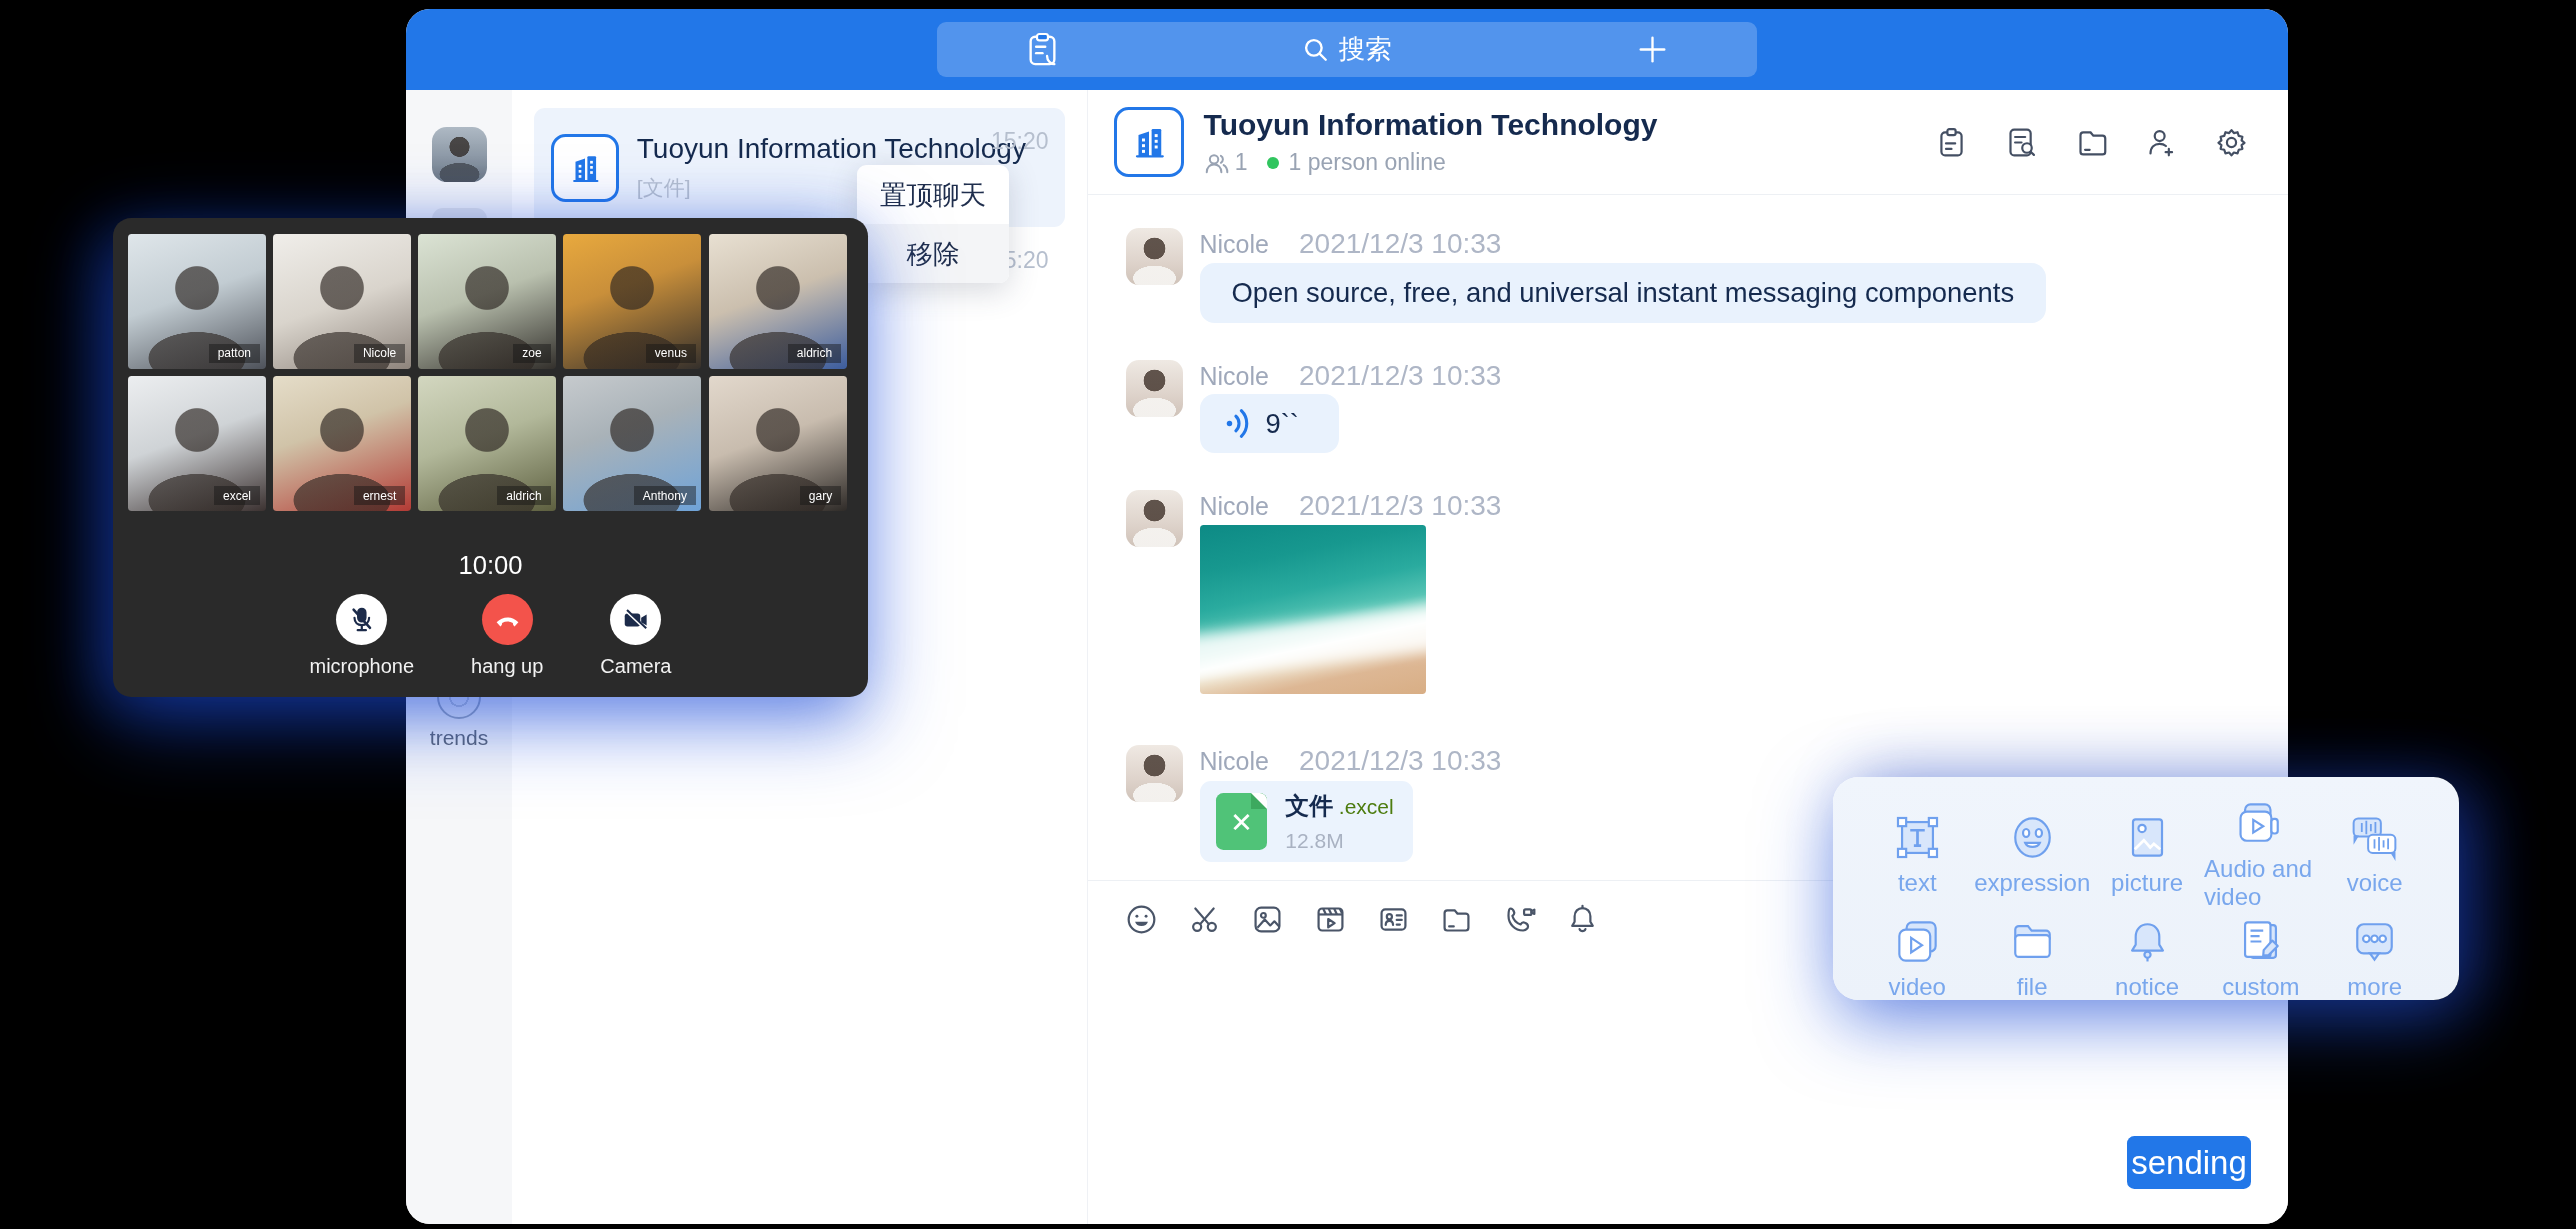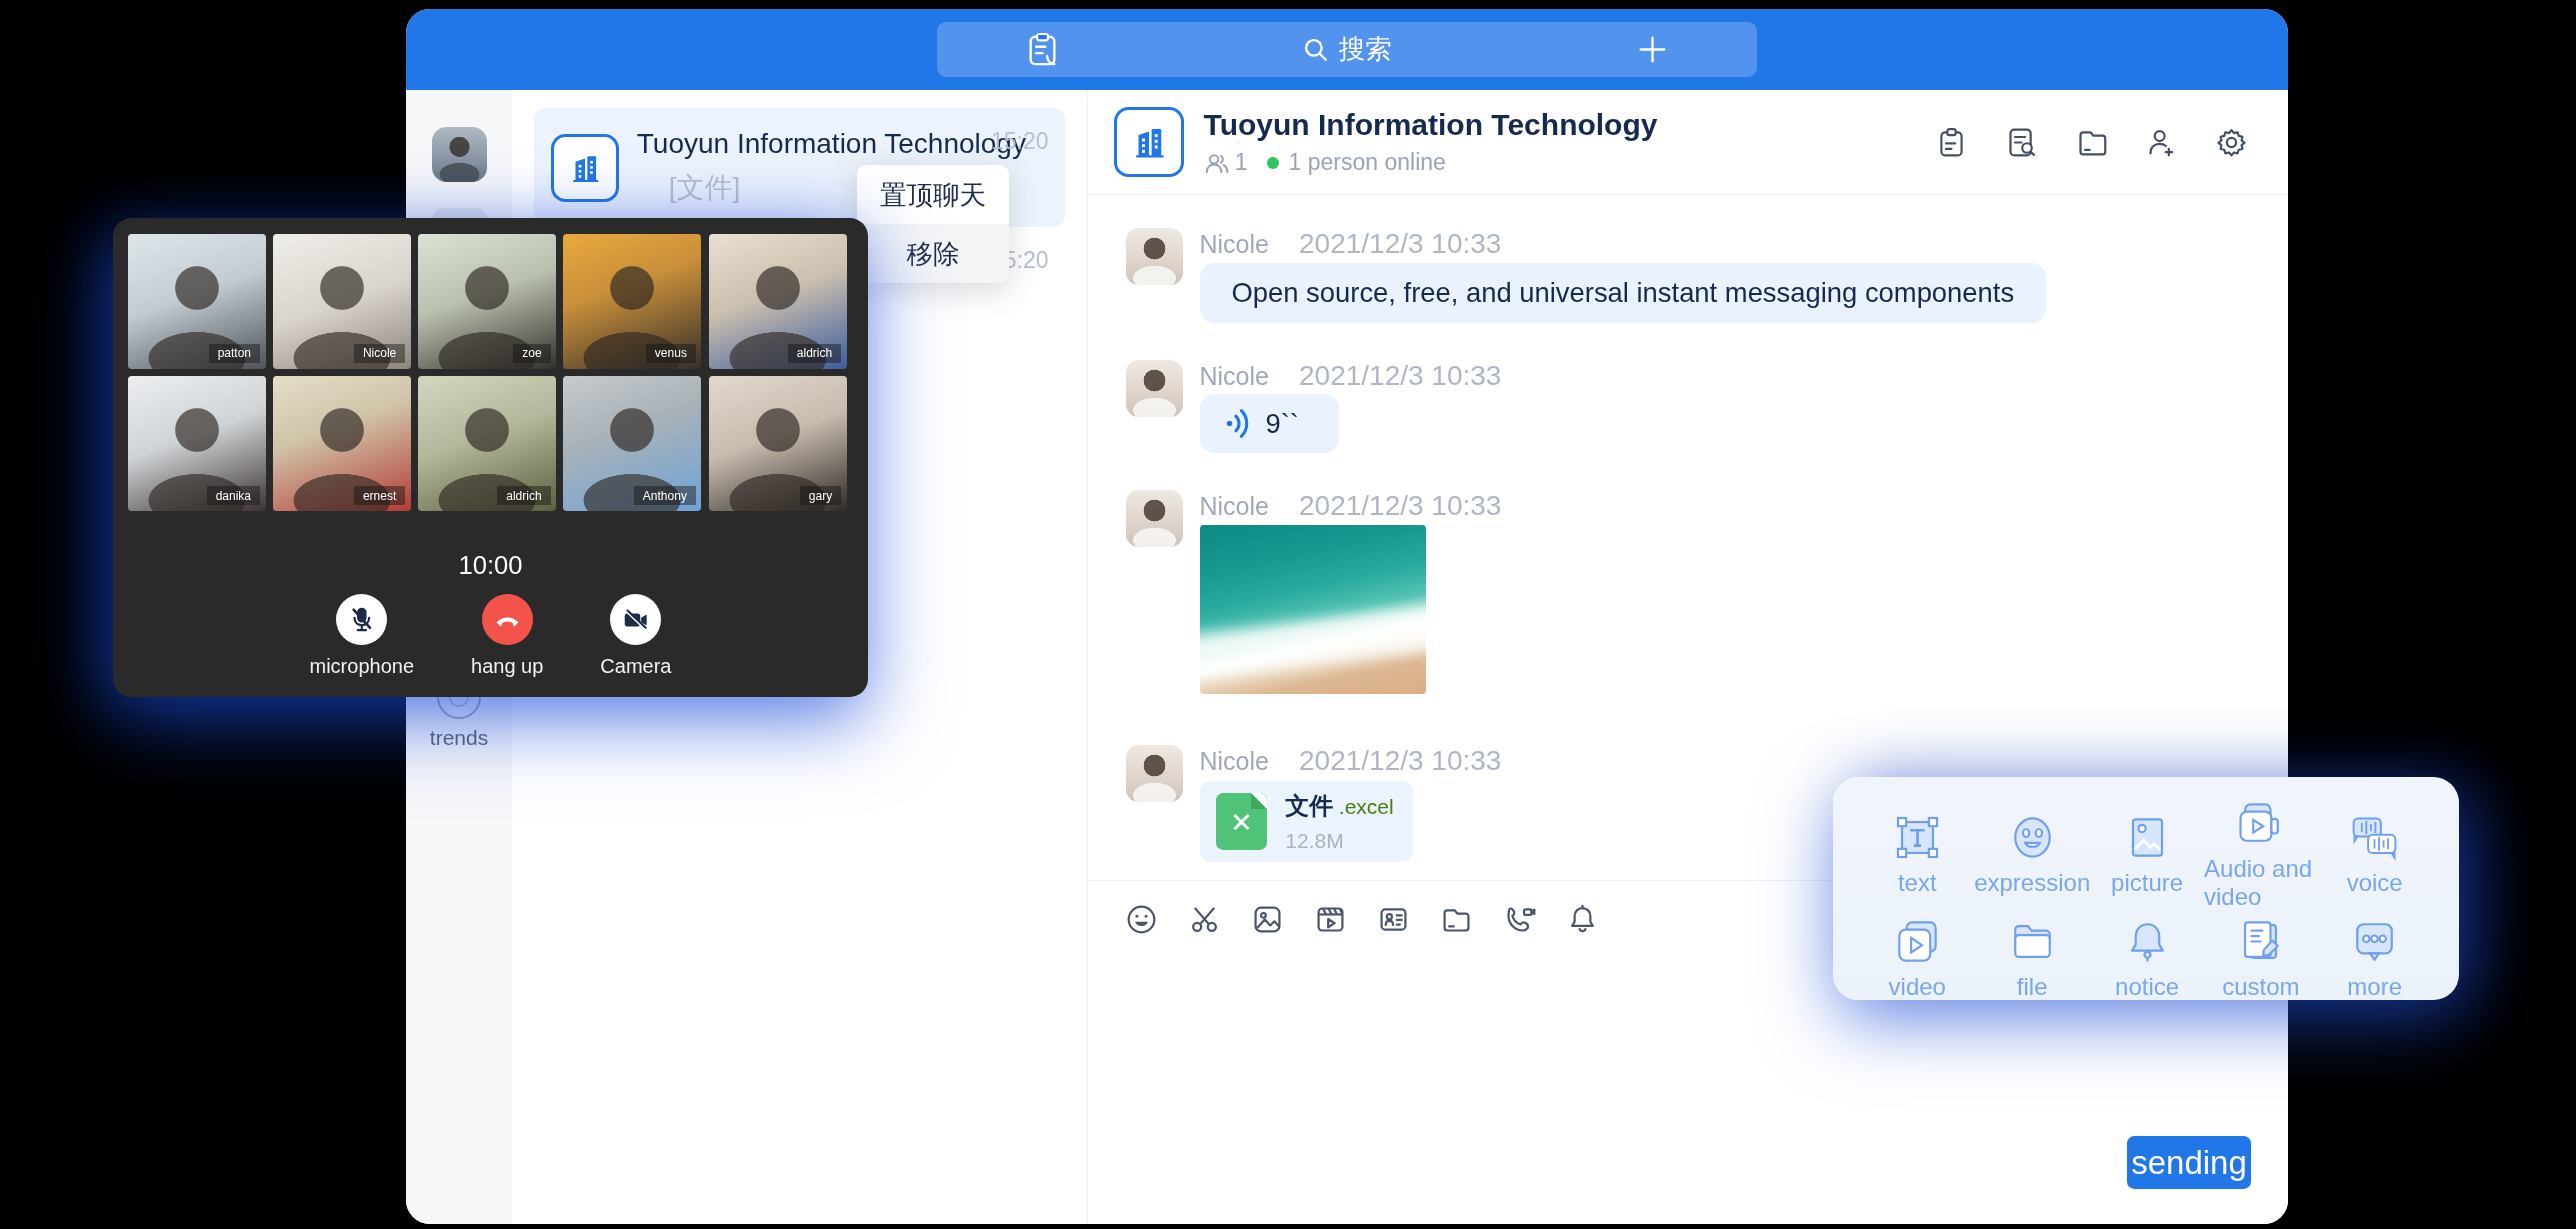--- a/index.html
+++ b/index.html
@@ -38,21 +38,21 @@
     background:radial-gradient(circle at 50% 50%, transparent 0 8.2px, #c9ced6 8.2px 10px, transparent 10px);}
   .trends-label{margin-top:7.3px;font-size:21px;color:#5E6672;}
   
   .chat-list{width:576px;flex:none;border-right:1.8px solid #EFF1F5;box-sizing:border-box;padding:18.3px 22px;position:relative;background:#fff;}
   .chat-item{position:relative;height:119px;border-radius:11px;display:flex;align-items:center;padding:0 16.5px;box-sizing:border-box;}
   .chat-item.selected{background:#EDF3FC;}
   .group-icon-box{width:62px;height:62px;border:3.7px solid #2277E8;border-radius:14.6px;background:#fff;
     display:flex;align-items:center;justify-content:center;flex:none;}
   .chat-item-texts{margin-left:18.3px;min-width:0;}
   .chat-item-title{font-size:28px;color:#152A4E;font-weight:500;white-space:nowrap;}
-  .chat-item-sub{font-size:28px;color:#B6BFCE;margin-top:9.1px;margin-left:32px;}
+  .chat-item-sub{font-size:21px;color:#B6BFCE;margin-top:9.1px;}
   .chat-item-time{position:absolute;right:16.5px;top:20px;font-size:23px;color:#B6BFCE;}
   
   .main{flex:1;display:flex;flex-direction:column;min-width:0;background:#fff;}
   .chat-header{height:104px;flex:none;border-bottom:1.8px solid #EDF0F4;display:flex;align-items:center;padding:0 40px 0 25.6px;}
   .header-icon-box{width:70px;height:70px;border:3.7px solid #2277E8;border-radius:14.6px;background:#fff;
     display:flex;align-items:center;justify-content:center;flex:none;box-sizing:border-box;}
   .header-texts{margin-left:20px;}
   .header-title{font-size:30px;font-weight:700;color:#152A4E;}
   .header-meta{display:flex;align-items:center;margin-top:7.3px;font-size:23px;color:#99A3B3;}
   .member-count{margin-left:5.5px;}
@@ -404,21 +404,21 @@
     <div class="vc-tile t-zoe">
         <span class="vc-name">zoe</span>
       </div>
     <div class="vc-tile t-venus">
         <span class="vc-name">venus</span>
       </div>
     <div class="vc-tile t-stellar">
         <span class="vc-name">aldrich</span>
       </div>
     <div class="vc-tile t-danika">
-        <span class="vc-name">danika</span>
+        <span class="vc-name">excel</span>
       </div>
     <div class="vc-tile t-ernest">
         <span class="vc-name">ernest</span>
       </div>
     <div class="vc-tile t-aldrich">
         <span class="vc-name">aldrich</span>
       </div>
     <div class="vc-tile t-anthony">
         <span class="vc-name">Anthony</span>
       </div>

